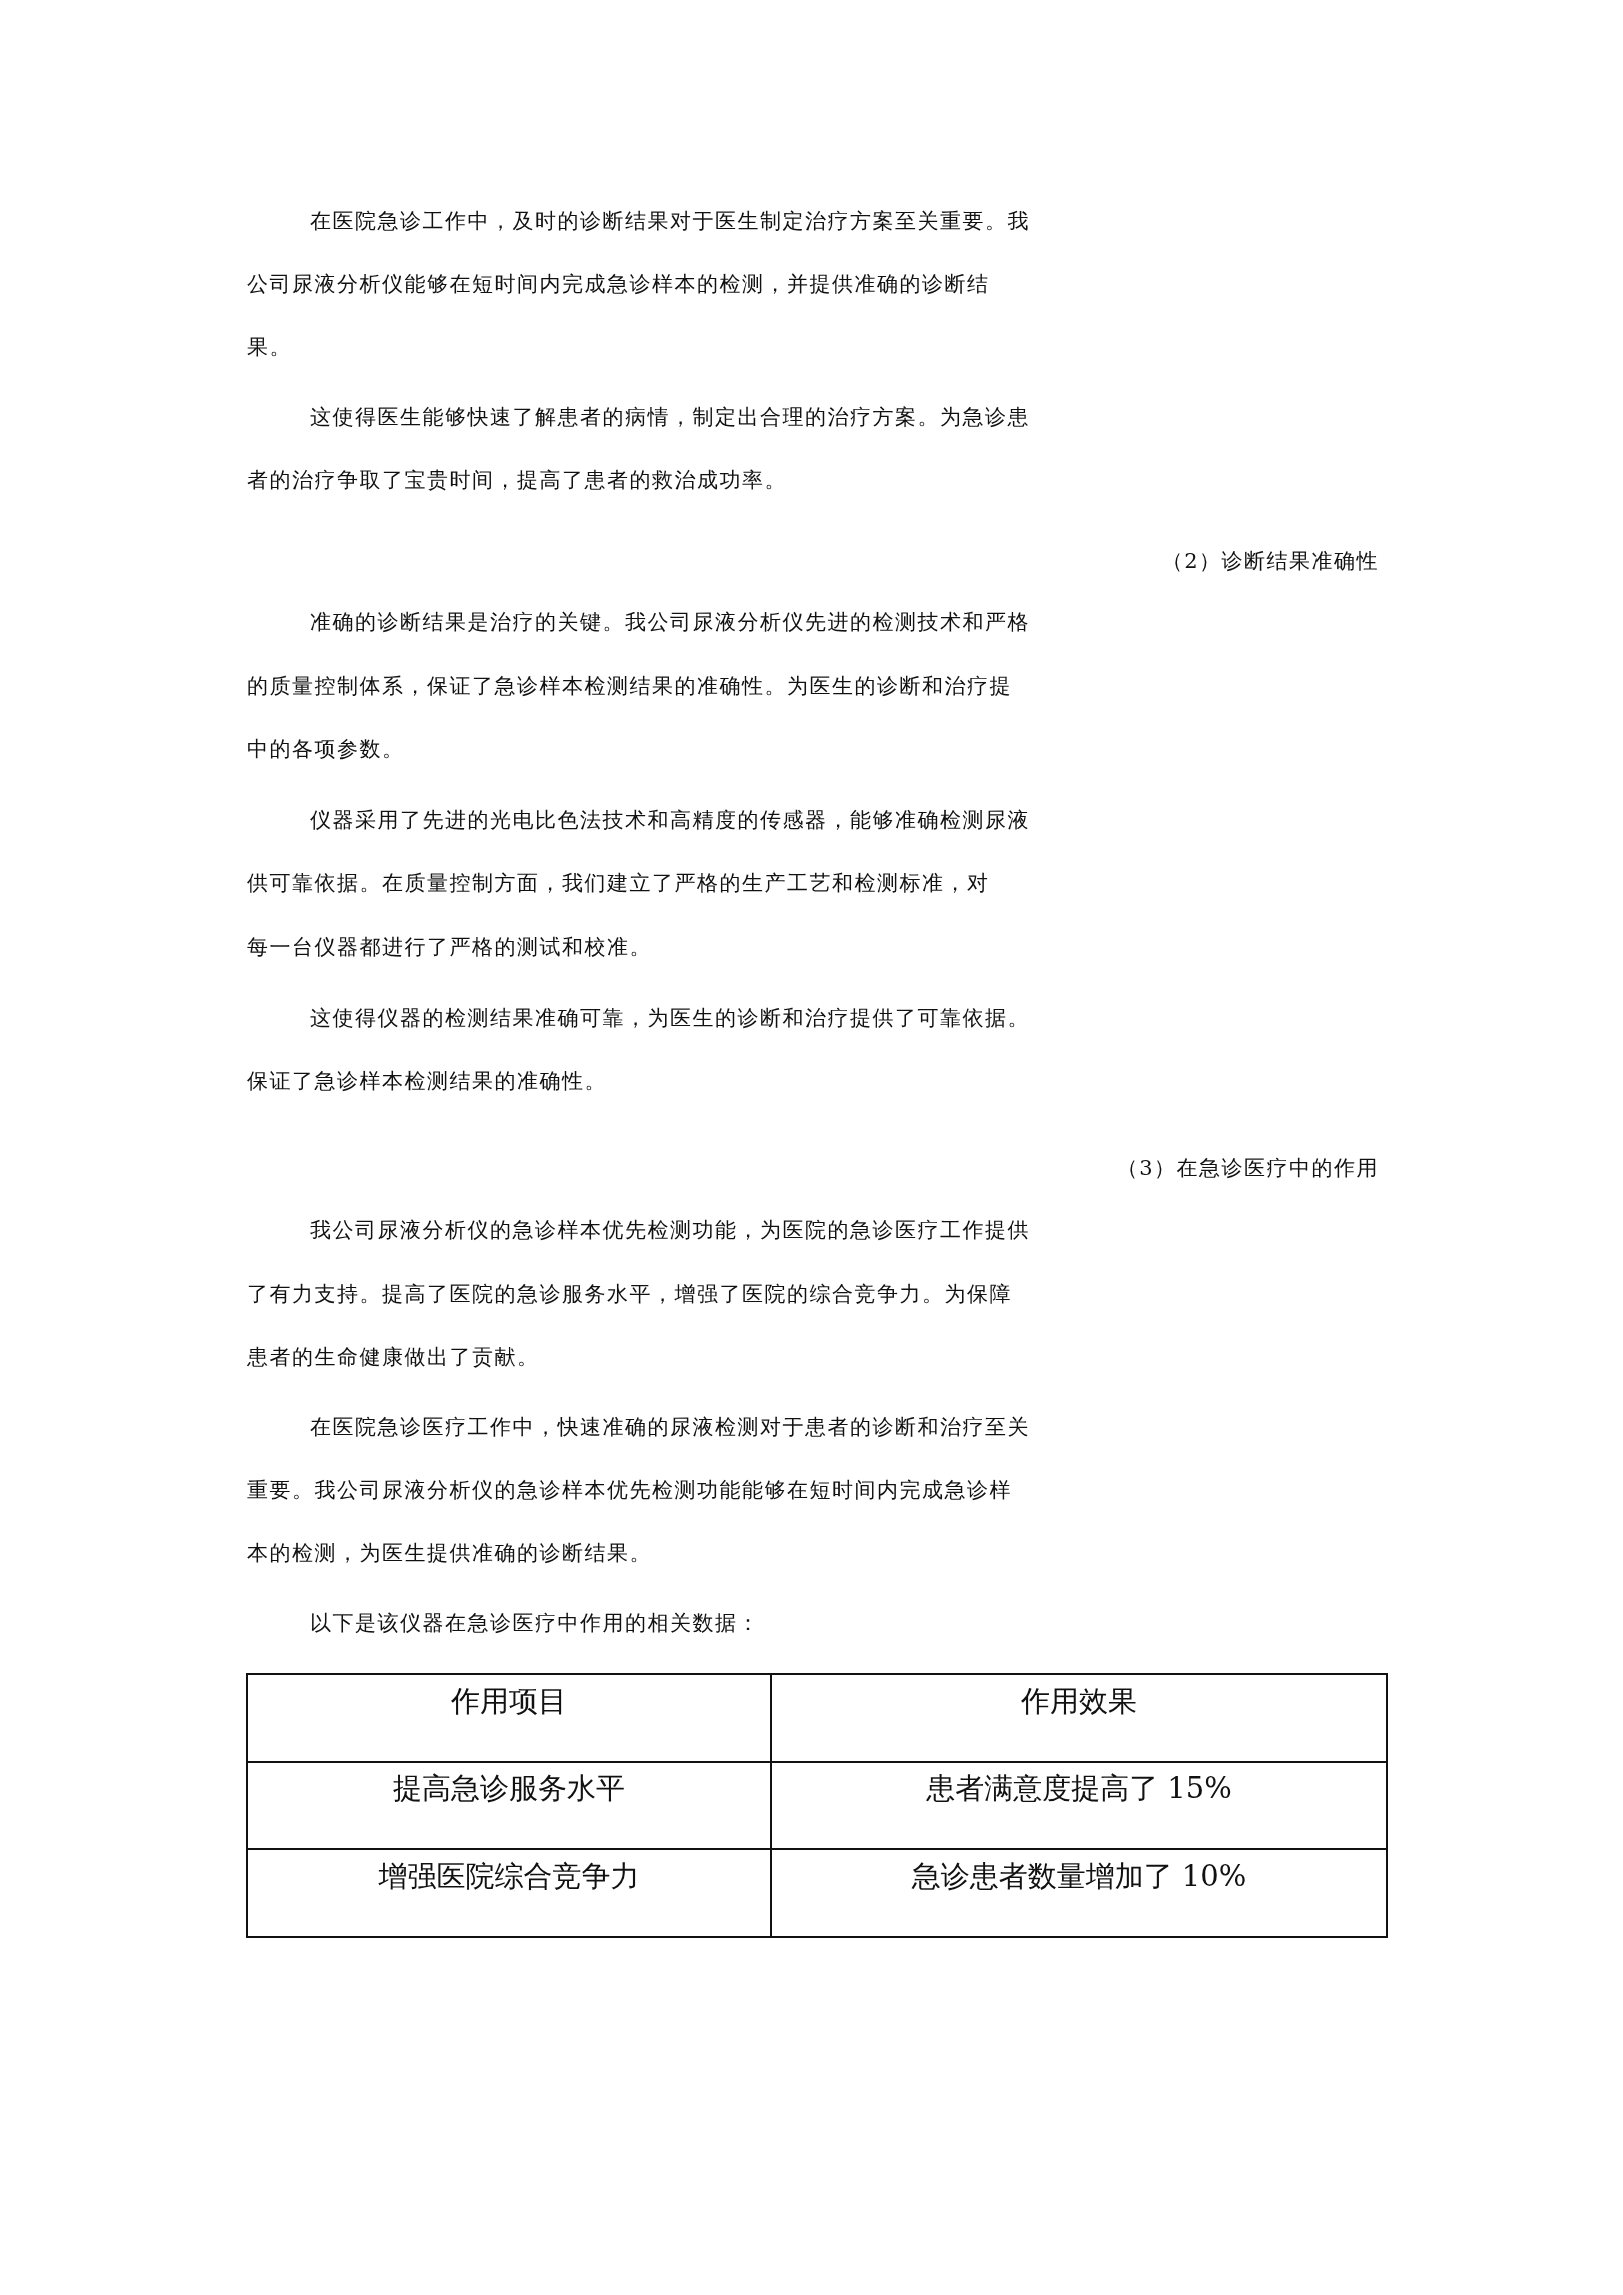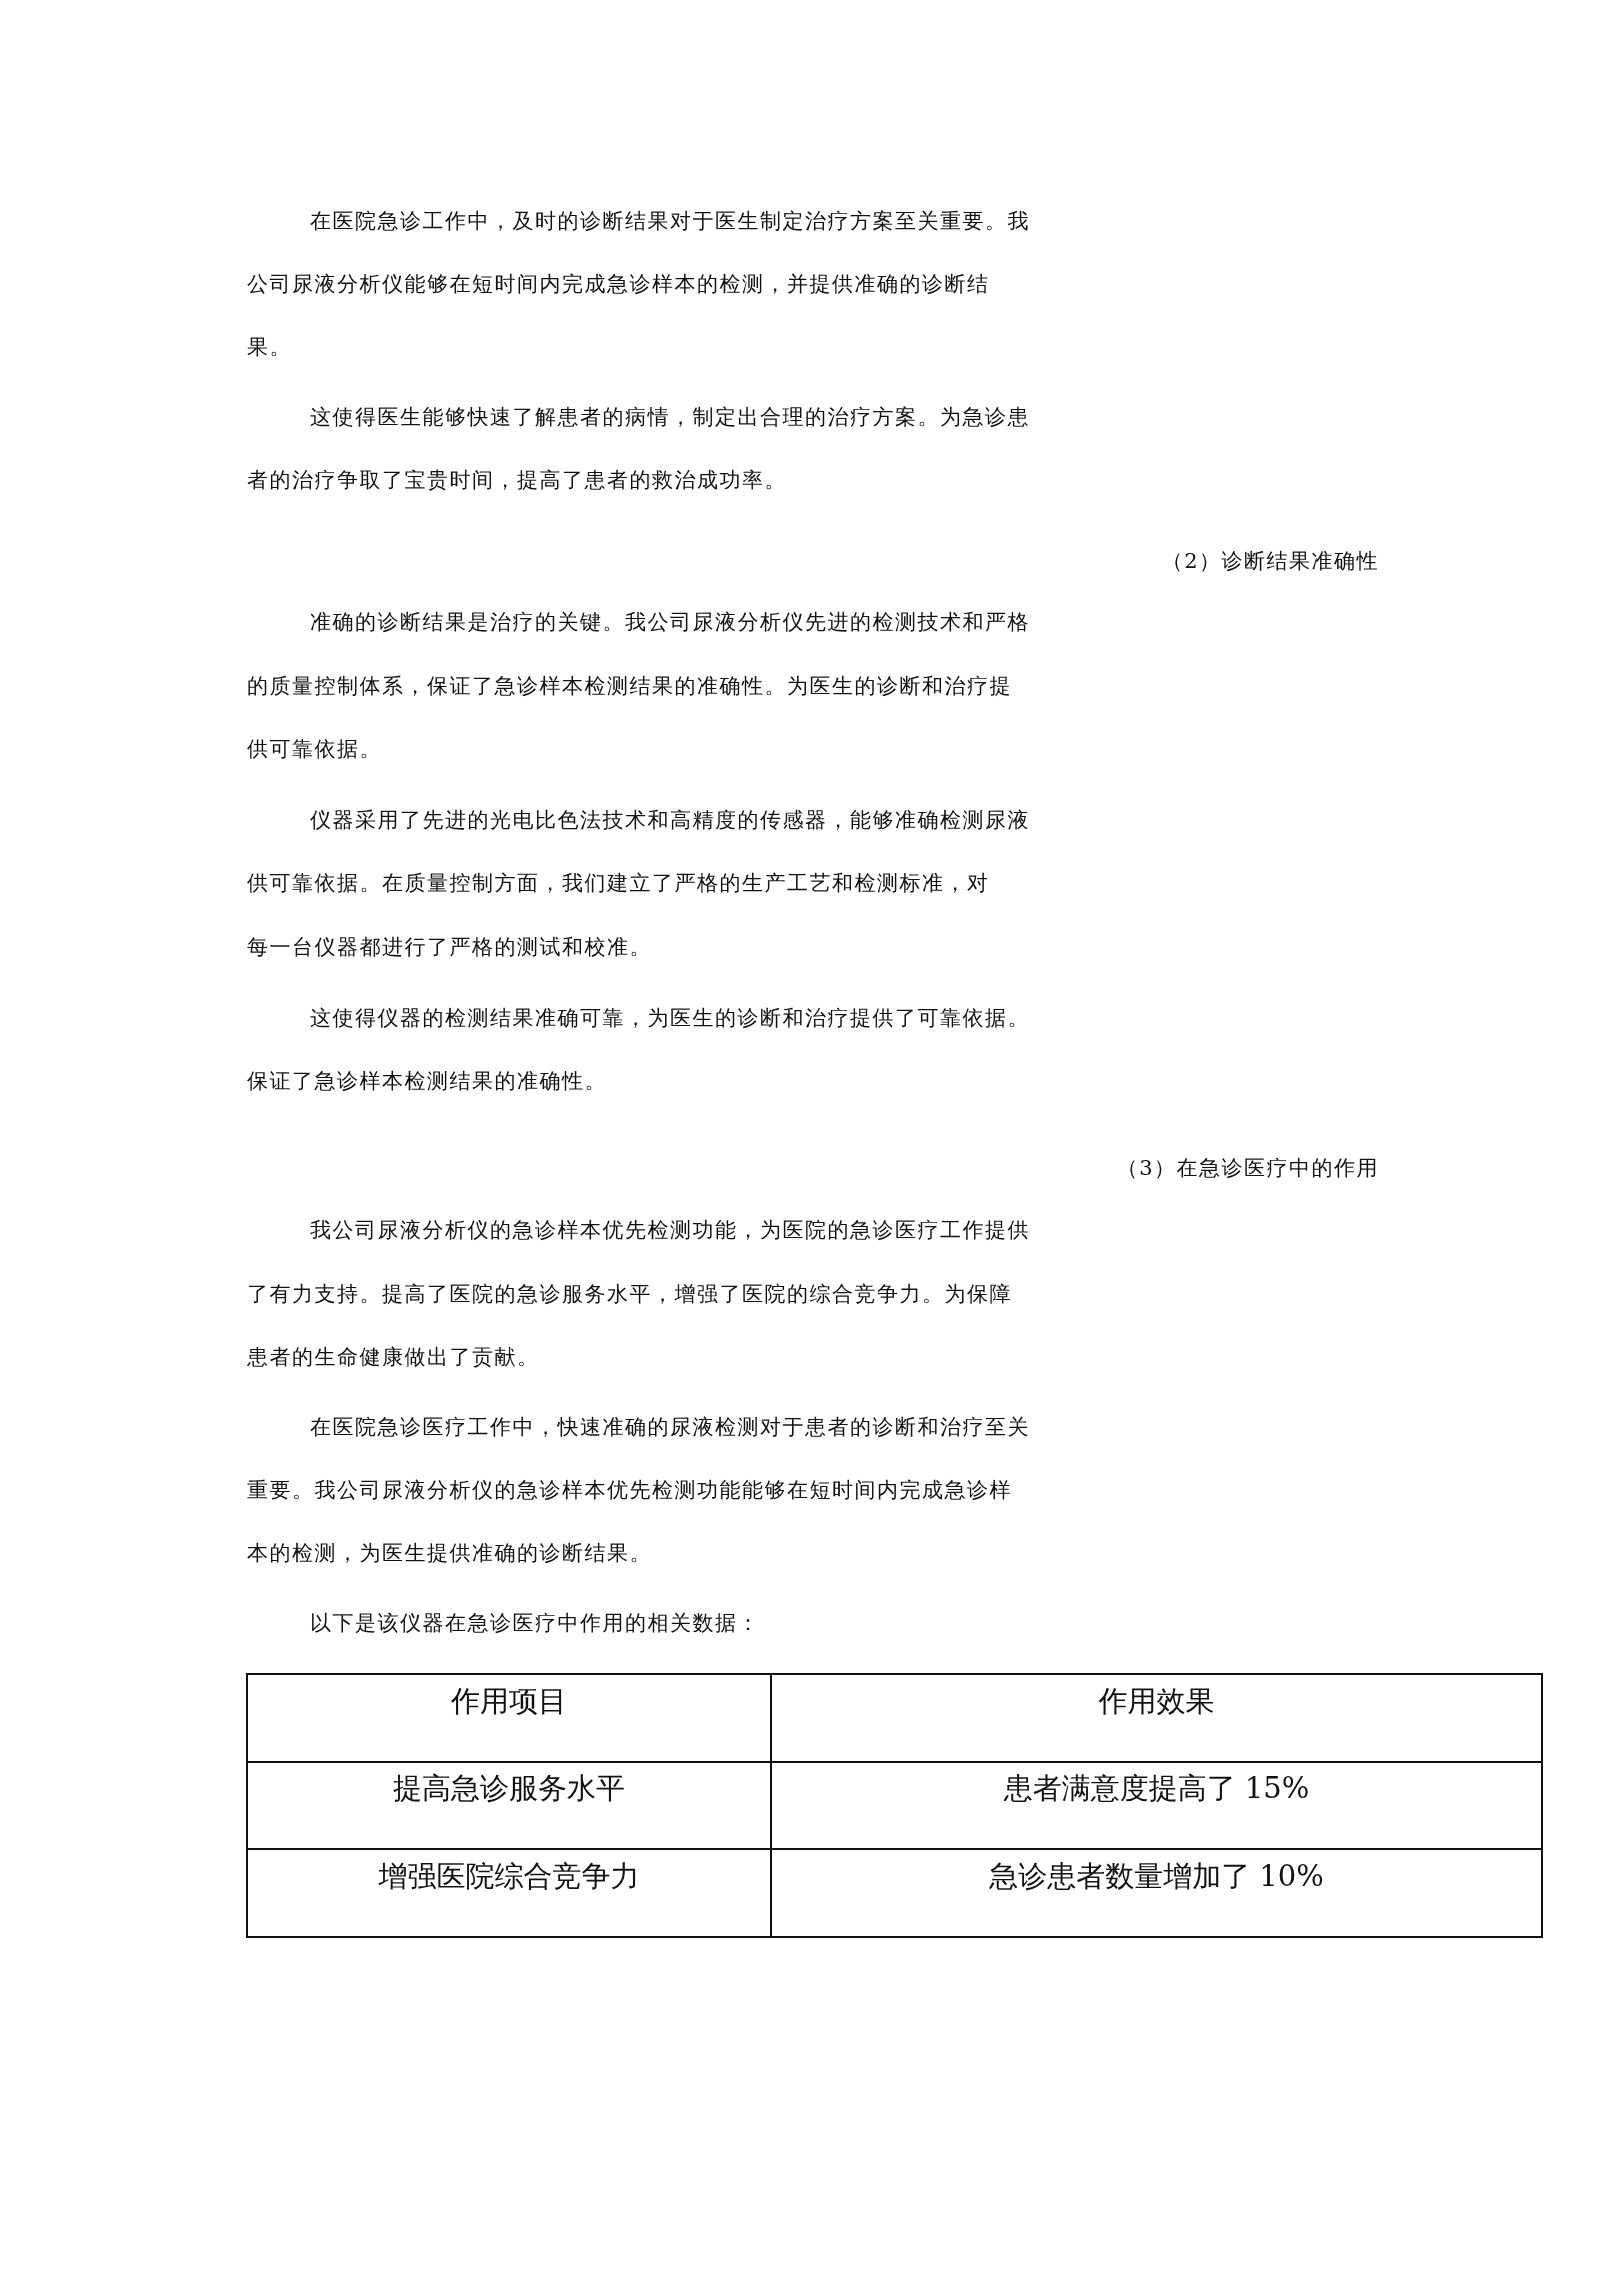--- a/index.html
+++ b/index.html
@@ -2,21 +2,21 @@
 <html style="font-size:10.5px"><head>
 <meta charset="utf-8">
 <style>
   html,body{margin:0;padding:0;background:#ffffff;}
   body{width:1623px;height:2295px;position:relative;overflow:hidden;
        font-family:"DejaVu Serif","Liberation Serif",serif;color:#111;}
   .line{position:absolute;left:247px;width:1142px;font-size:21px;line-height:39px;height:39px;
         white-space:nowrap;letter-spacing:1.5px;}
   .indent{left:310px;}
   .heading{left:237px;text-align:right;}
-  table.data{position:absolute;left:246px;top:1673px;width:1297px;border-collapse:collapse;
+  table.data{position:absolute;left:246px;top:1673px;width:1142px;border-collapse:collapse;
              font-size:29px;}
   table.data td,table.data th{border:2px solid #111;text-align:center;font-weight:normal;
              height:78px;vertical-align:top;padding-top:6.5px;}
   table.data td.c1,table.data th.c1{width:520px;}
 </style>
 </head>
 <body>
 
 <div>
 
@@ -24,21 +24,21 @@
   <div class="line" style="top:265px">公司尿液分析仪能够在短时间内完成急诊样本的检测，并提供准确的诊断结</div>
   <div class="line" style="top:328px">果。</div>
 
   <div class="line indent" style="top:398px">这使得医生能够快速了解患者的病情，制定出合理的治疗方案。为急诊患</div>
   <div class="line" style="top:461px">者的治疗争取了宝贵时间，提高了患者的救治成功率。</div>
 
   <div class="line heading" style="top:542px">（2）诊断结果准确性</div>
 
   <div class="line indent" style="top:603px">准确的诊断结果是治疗的关键。我公司尿液分析仪先进的检测技术和严格</div>
   <div class="line" style="top:667px">的质量控制体系，保证了急诊样本检测结果的准确性。为医生的诊断和治疗提</div>
-  <div class="line" style="top:730px">供可靠依据。</div>
+  <div class="line" style="top:730px">中的各项参数。</div>
 
   <div class="line indent" style="top:801px">仪器采用了先进的光电比色法技术和高精度的传感器，能够准确检测尿液</div>
   <div class="line" style="top:864px">供可靠依据。在质量控制方面，我们建立了严格的生产工艺和检测标准，对</div>
   <div class="line" style="top:928px">每一台仪器都进行了严格的测试和校准。</div>
 
   <div class="line indent" style="top:999px">这使得仪器的检测结果准确可靠，为医生的诊断和治疗提供了可靠依据。</div>
   <div class="line" style="top:1062px">保证了急诊样本检测结果的准确性。</div>
 
   <div class="line heading" style="top:1149px">（3）在急诊医疗中的作用</div>
 

